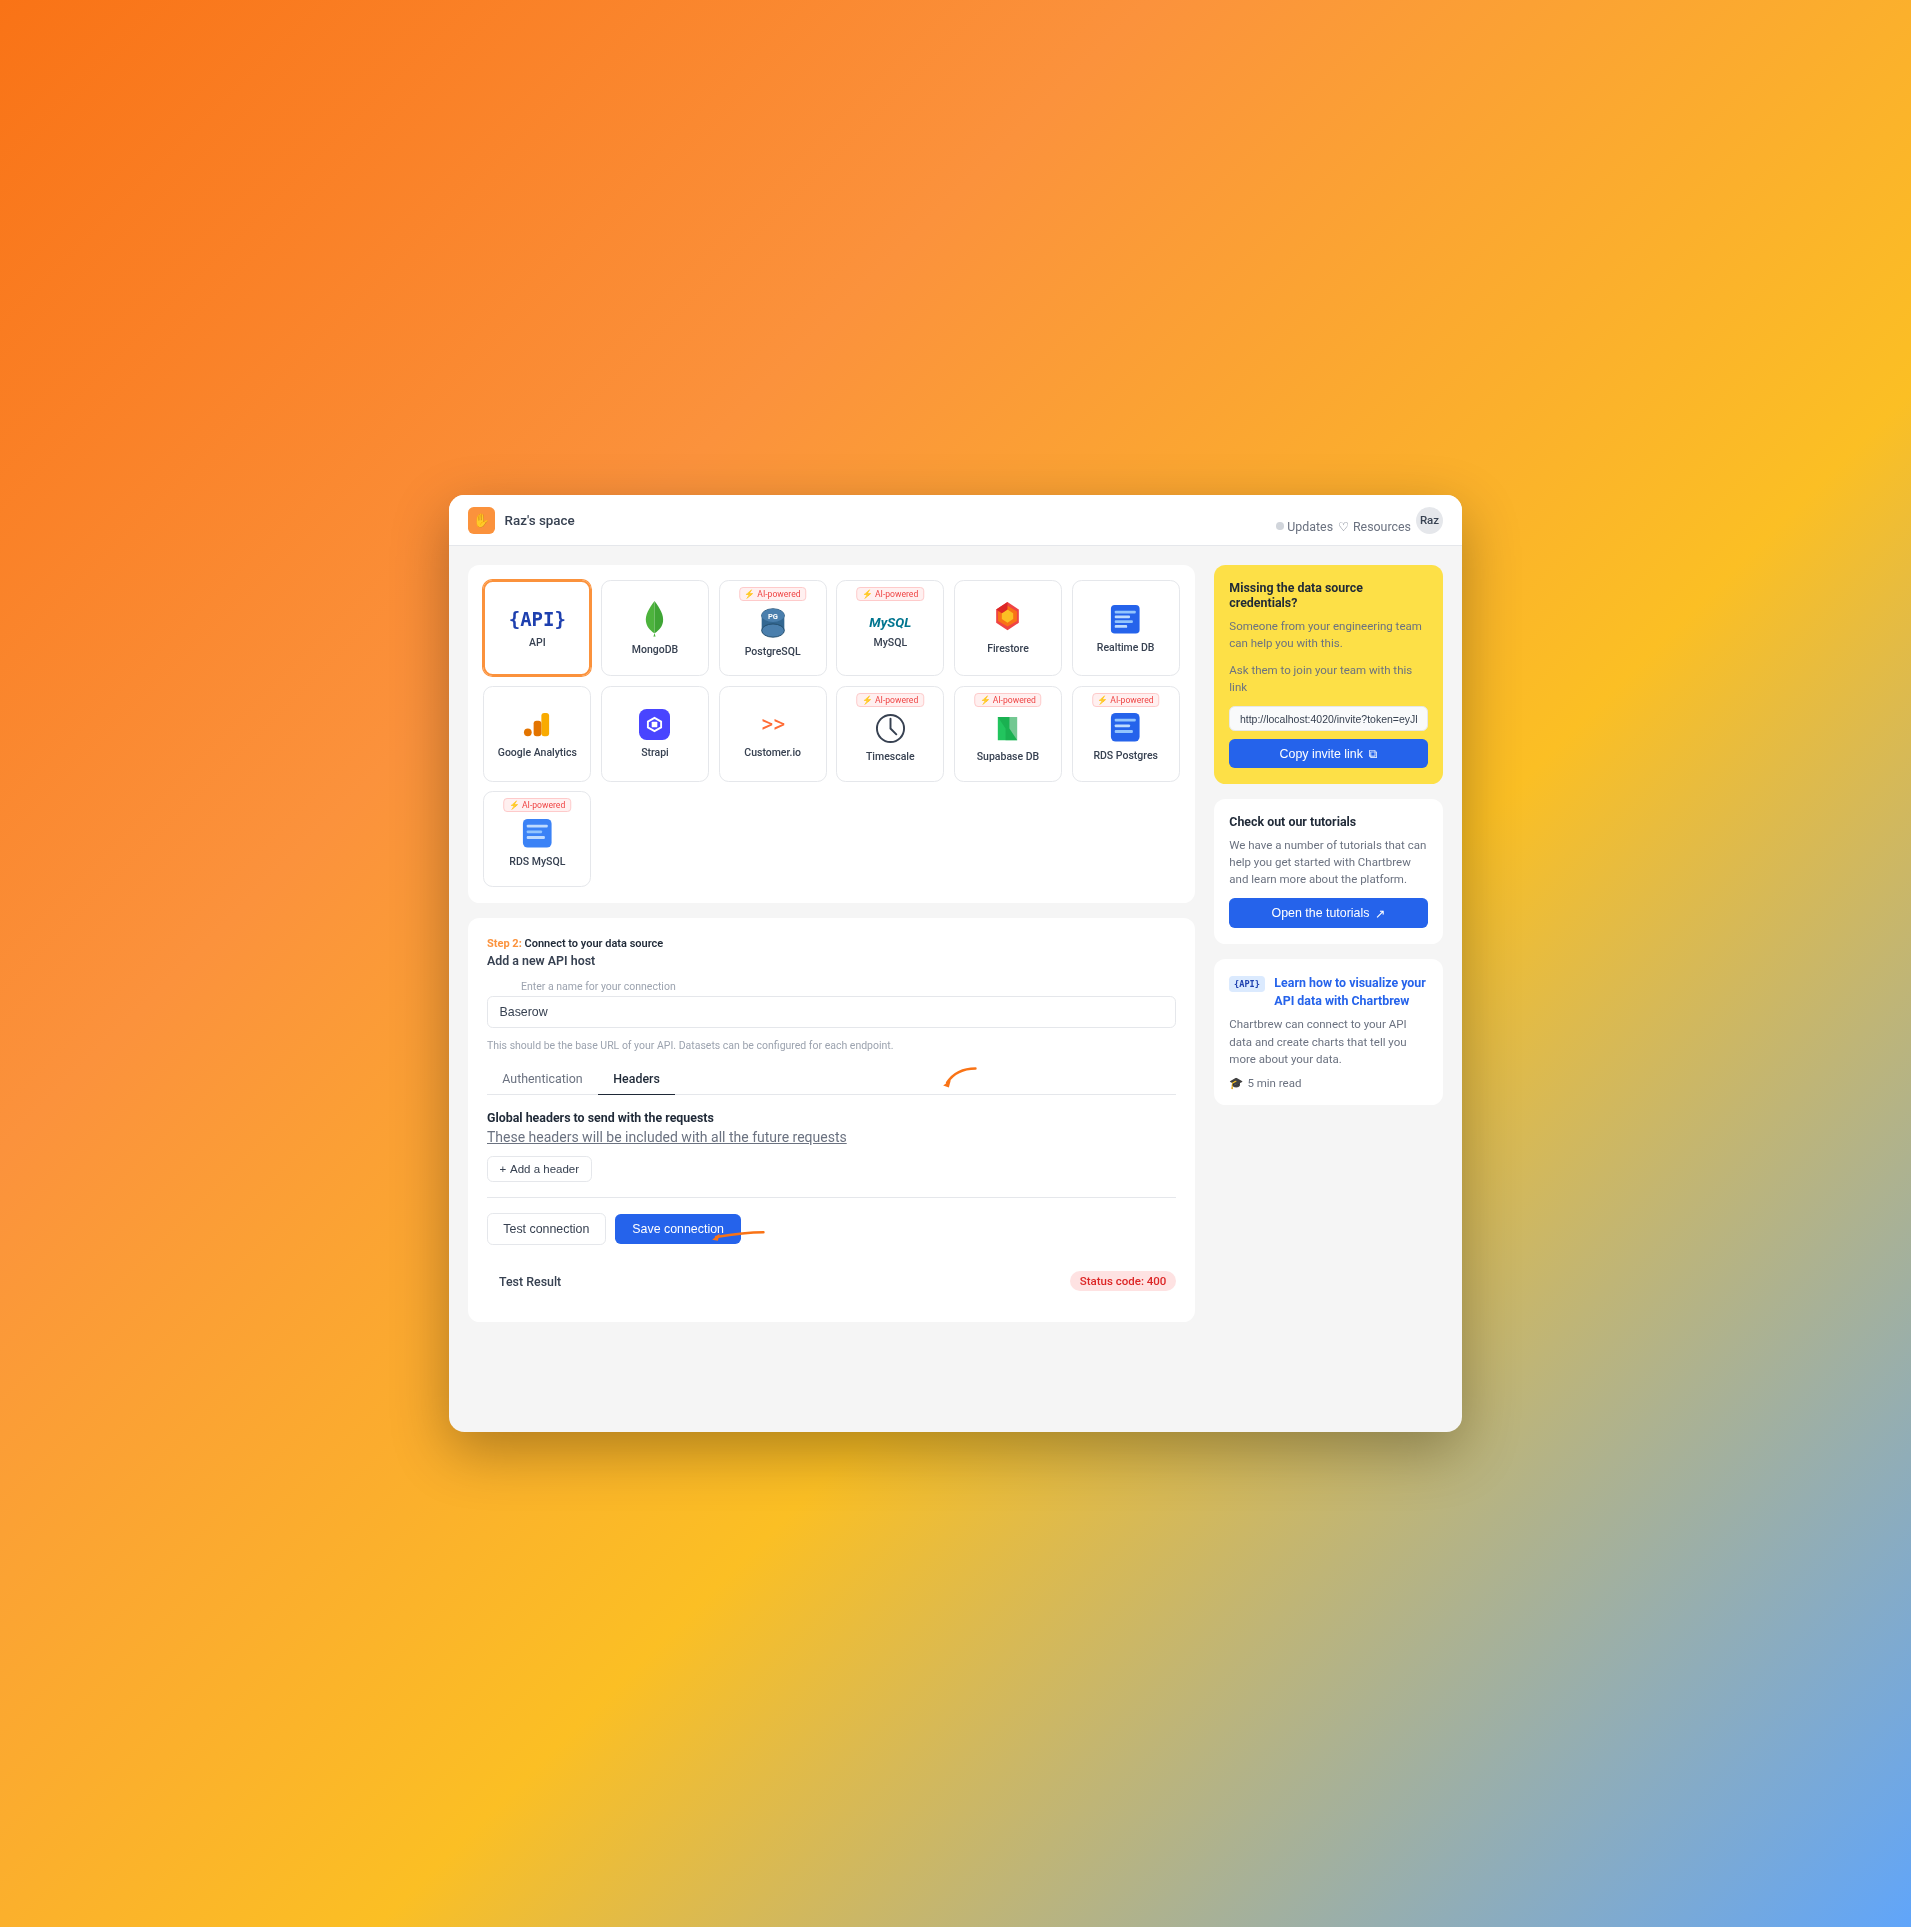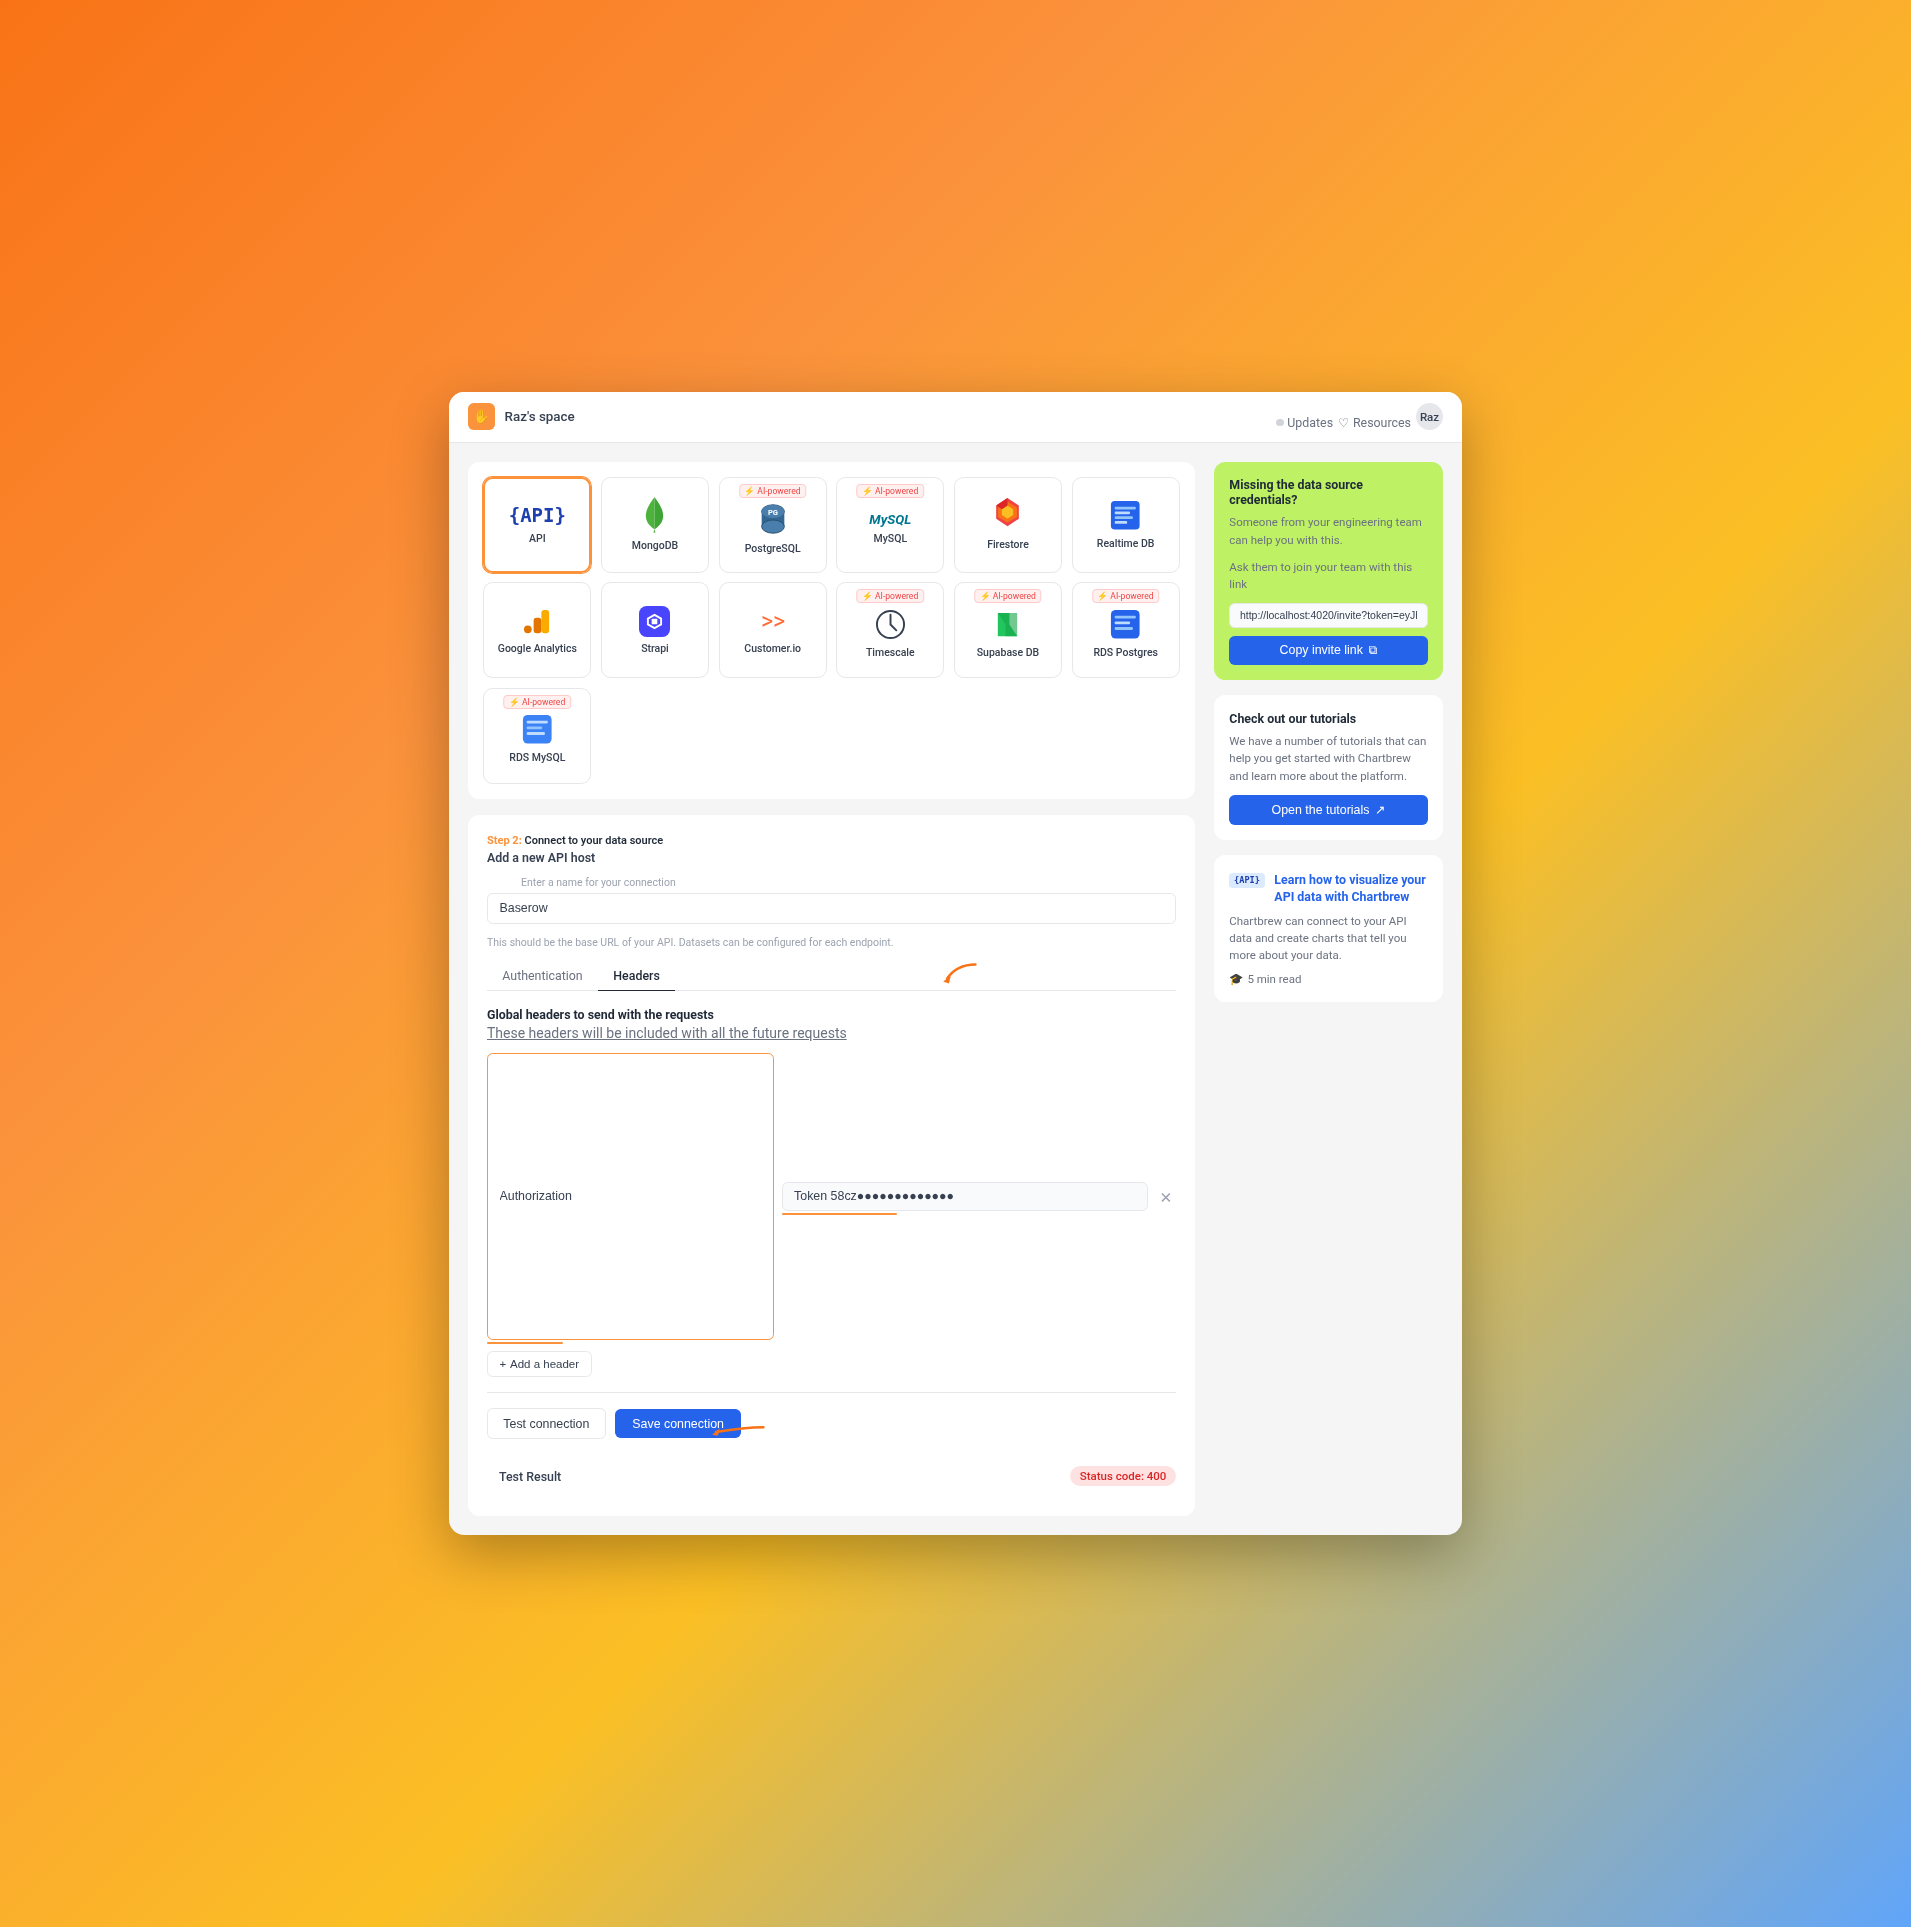--- a/index.html
+++ b/index.html
@@ -340,21 +340,21 @@
     .status-badge {
       background: #fee2e2;
       color: #dc2626;
       padding: 2.9px 9.6px;
       border-radius: 19px;
       font-size: 11.5px;
       font-weight: 500;
     }
     
     .info-card {
-      background: #bef264;
+      background: #fde047;
       border-radius: 11.5px;
       padding: 15.3px;
     }
     .info-card-title {
       font-size: 12.4px;
       font-weight: 700;
       color: #1f2937;
       margin-bottom: 7.6px;
     }
     .info-card-text {
@@ -668,31 +668,20 @@
           <svg width="57" height="38" viewBox="0 0 60 40" style="position:absolute;right:191px;top:-4.8px;">
             <path d="M50,10 Q30,10 20,25" stroke="#f97316" stroke-width="2.5" fill="none" stroke-linecap="round"></path>
             <polygon points="16,28 24,22 22,30" fill="#f97316"></polygon>
           </svg>
         </div>
 
         <div class="headers-section">
           <div class="headers-title">Global headers to send with the requests</div>
           <div class="headers-subtitle">These headers will be included with all the future requests</div>
 
-          <div class="header-row">
-            <div class="key-input-wrapper">
-              <input class="header-key-input" type="text" value="Authorization" style="">
-              <div class="header-underline"></div>
-            </div>
-            <div class="value-input-wrapper">
-              <input class="header-val-input" type="text" value="Token 58cz●●●●●●●●●●●●●" style="">
-              <div class="orange-progress"></div>
-            </div>
-            <button class="remove-btn">✕</button>
-          </div>
 
           <button class="add-header-btn">
             <span>+</span>
             <span>Add a header</span>
           </button>
         </div>
 
         <hr class="divider">
 
         <div class="actions-row">

